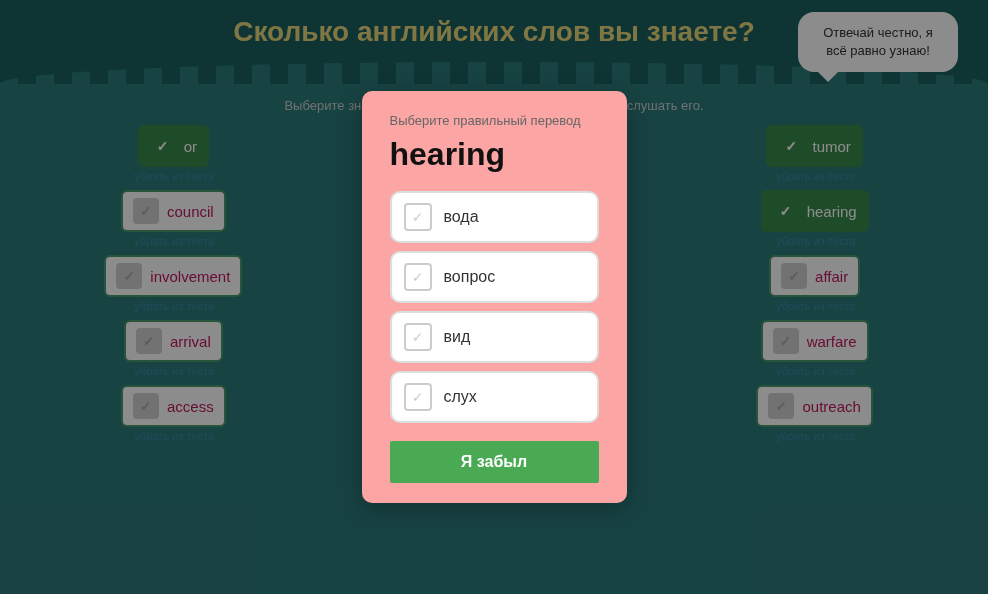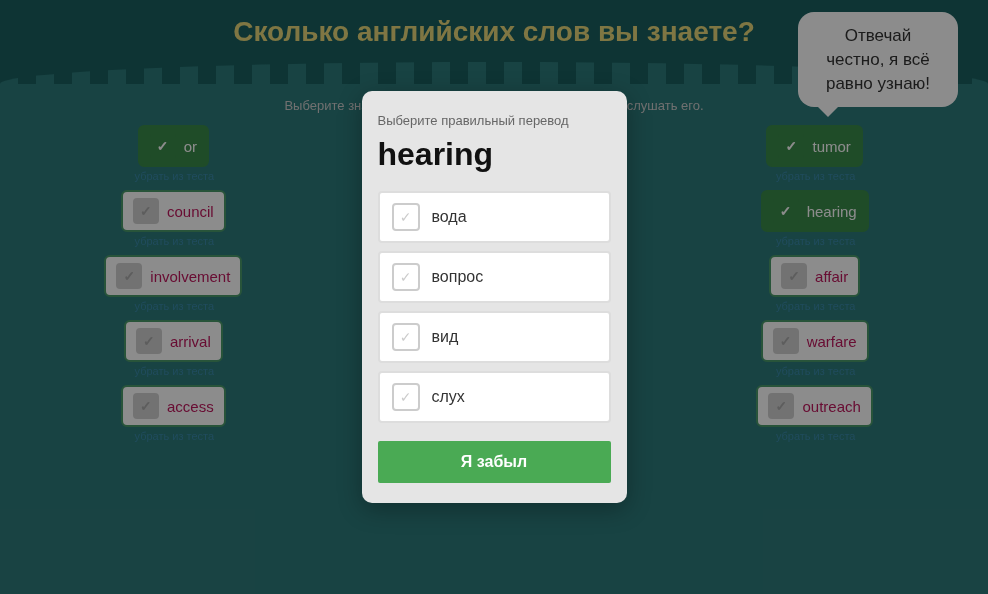--- a/index.html
+++ b/index.html
@@ -50,21 +50,21 @@
 
     
     .speech-bubble {
       position: absolute;
       top: 12px;
       right: 30px;
       background: white;
       border-radius: 16px;
       padding: 12px 16px;
       max-width: 160px;
-      font-size: 17px;
+      font-size: 13px;
       color: #333;
       line-height: 1.4;
       z-index: 5;
     }
     .speech-bubble::after {
       content: '';
       position: absolute;
       bottom: -10px;
       left: 20px;
       border: 10px solid transparent;
@@ -161,24 +161,24 @@
       position: absolute;
       top: 0; left: 0; right: 0; bottom: 0;
       background: rgba(0,0,0,0.45);
       z-index: 10;
       display: flex;
       align-items: center;
       justify-content: center;
     }
 
     .modal {
-      background: #e5e5e5;
+      background: #fca5a5;
       border-radius: 10px;
       width: 265px;
-      padding: 22px 16px 20px;
+      padding: 22px 28px 20px;
       position: relative;
       box-shadow: 0 6px 24px rgba(0,0,0,0.3);
     }
 
     .modal-subtitle {
       color: #666;
       font-size: 13px;
       margin-bottom: 8px;
     }
 
@@ -186,21 +186,21 @@
       font-size: 32px;
       font-weight: bold;
       color: #111;
       margin-bottom: 18px;
     }
 
     .translation-option {
       display: flex;
       align-items: center;
       border: 2px solid #ddd;
-      border-radius: 4px;
+      border-radius: 10px;
       padding: 10px 12px;
       margin-bottom: 8px;
       cursor: pointer;
       background: white;
       transition: background 0.15s;
     }
 
     .option-icon {
       width: 28px;
       height: 28px;

